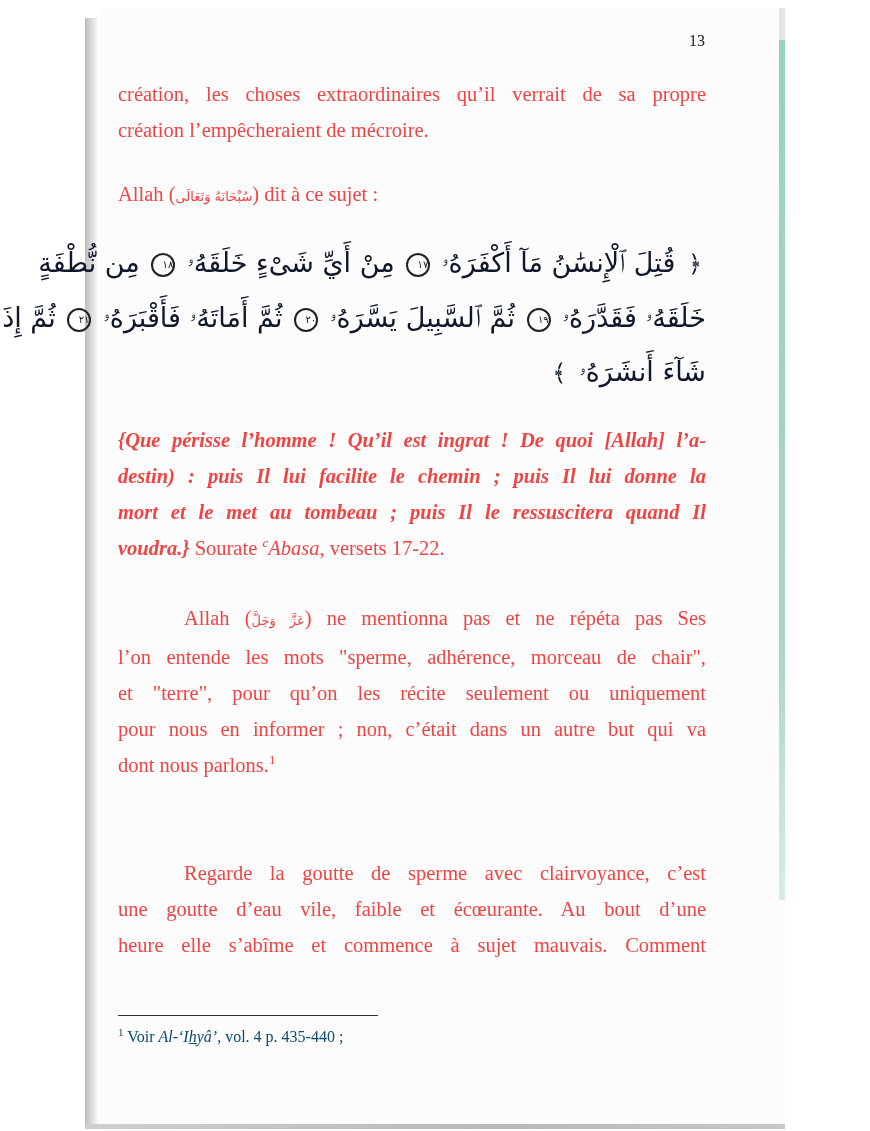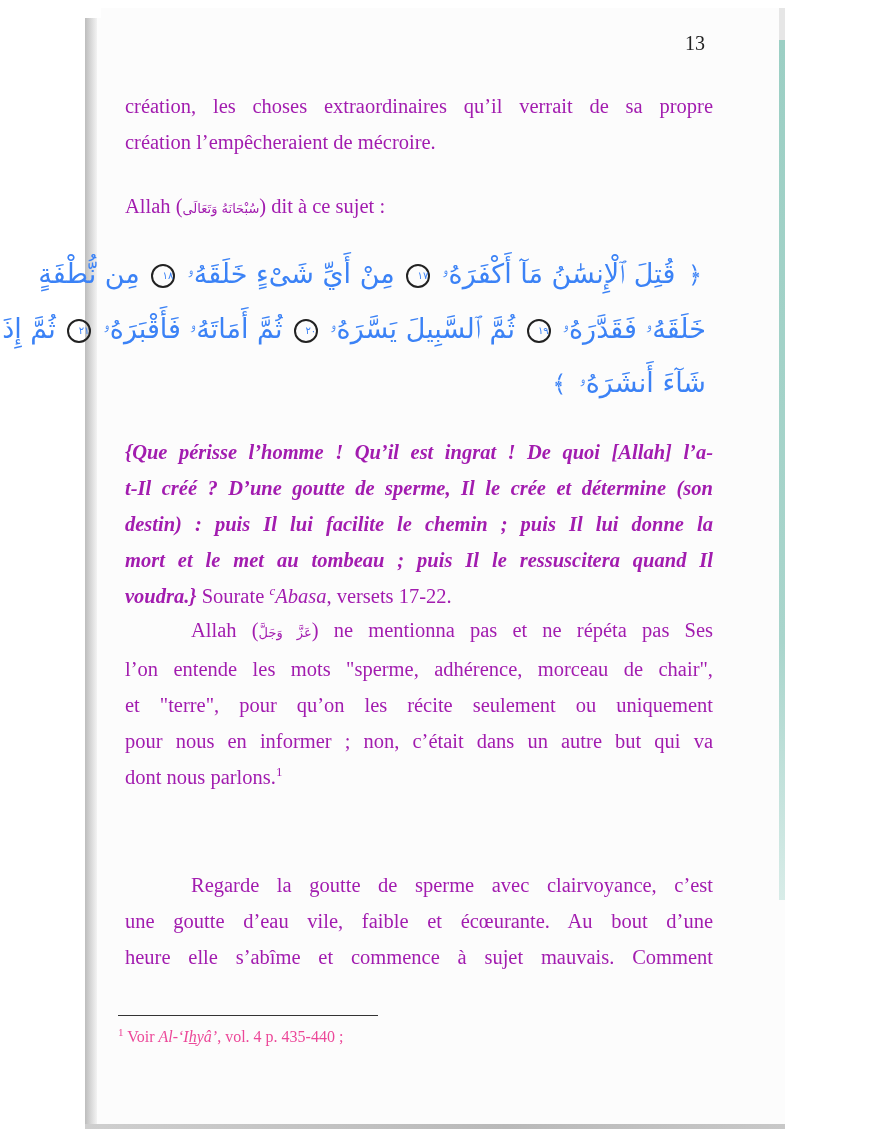--- a/index.html
+++ b/index.html
@@ -62,55 +62,54 @@
       height: 5px;
       background: linear-gradient(to right, #cfcfcf, #b9b9b9 60%, #c8c8c8);
     }
     .page-number {
       position: absolute;
       left: 655px;
       top: 32px;
       width: 50px;
       text-align: right;
       font-family: "Liberation Serif", serif;
-      font-size: 20px;
+      font-size: 16px;
       color: #222;
     }
     .text {
       position: absolute;
-      left: 125px;
+      left: 118px;
       width: 588px;
       font-family: "Liberation Serif", serif;
       font-size: 20.5px;
       line-height: 36px;
-      color: #a21caf;
+      color: #ef4444;
       text-align: justify;
-      margin-top: 12px;
     }
     .text .line {
       display: block;
       text-align-last: justify;
       white-space: nowrap;
     }
     .text .line.last {
       text-align-last: left;
     }
     .indent { padding-left: 66px; }
     .p1 { top: 76px; }
     .p2 { top: 176px; }
     .arabic-block {
       position: absolute;
       left: 118px;
       width: 588px;
-      top: 247px;
+      top: 236px;
       direction: rtl;
       font-family: "DejaVu Sans", sans-serif;
       font-size: 27px;
       line-height: 54px;
-      color: #3b82f6;
+      color: #0f172a;
     }
     .arabic-block .aline {
       display: block;
       text-align: justify;
       text-align-last: justify;
       white-space: nowrap;
     }
     .arabic-block .aline.last {
       text-align-last: right;
     }
@@ -162,21 +161,21 @@
       width: 260px;
       height: 0;
       border-top: 1.5px solid #333;
     }
     .footnote {
       position: absolute;
       left: 118px;
       top: 1028px;
       font-family: "Liberation Serif", serif;
       font-size: 16px;
-      color: #ec4899;
+      color: #0c4a6e;
     }
     .footnote .fn-num {
       font-size: 11px;
       vertical-align: super;
       line-height: 0;
     }
     .footnote .fn-title {
       font-style: italic;
     }
     .underline-h {
@@ -223,21 +222,20 @@
     <span>ثُمَّ إِذَا</span>
   </span>
   <span class="aline last">
     <span>شَآءَ أَنشَرَهُۥ</span>
     <span class="ornament">﴾</span>
   </span>
 </div>
 
 <div class="text translation">
   <span class="line">{Que périsse l’homme ! Qu’il est ingrat ! De quoi [Allah] l’a-</span>
-  <span class="line">t-Il créé ? D’une goutte de sperme, Il le crée et détermine (son</span>
   <span class="line">destin) : puis Il lui facilite le chemin ; puis Il lui donne la</span>
   <span class="line">mort et le met au tombeau ; puis Il le ressuscitera quand Il</span>
   <span class="line last"><span>voudra.}</span><span class="plain"> Sourate </span><span class="plain-it sup">c</span><span class="plain-it">Abasa</span><span class="plain">, versets 17-22.</span></span>
 </div>
 
 <div class="text p4">
   <span class="line indent"><span>Allah (</span><span class="honorific">عَزَّ وَجَلَّ</span><span>) ne mentionna pas et ne répéta pas Ses</span></span>
   <span class="line">l’on entende les mots "sperme, adhérence, morceau de chair",</span>
   <span class="line">et "terre", pour qu’on les récite seulement ou uniquement</span>
   <span class="line">pour nous en informer ; non, c’était dans un autre but qui va</span>

